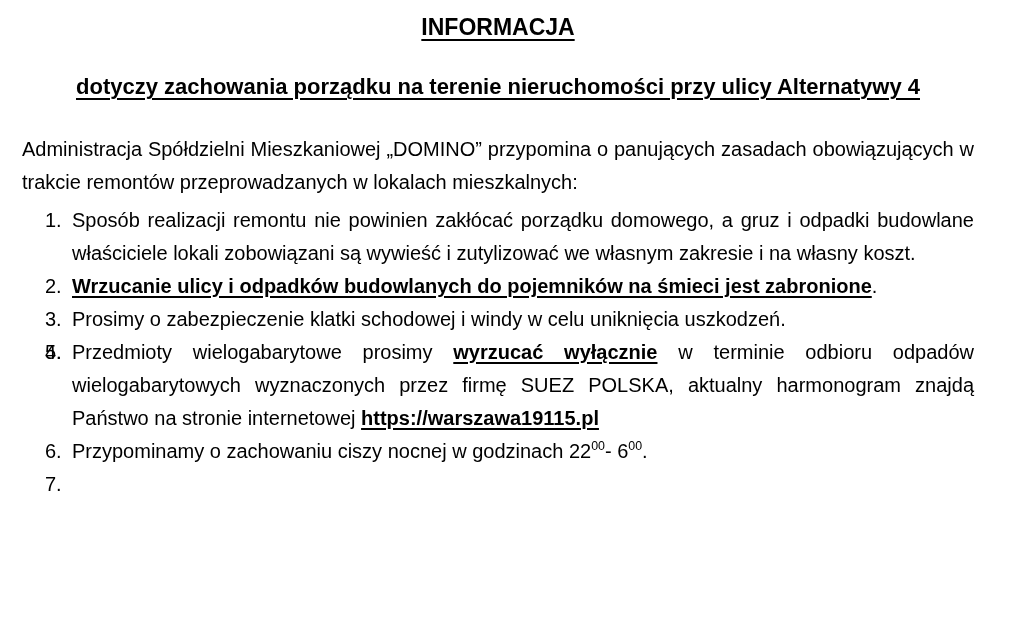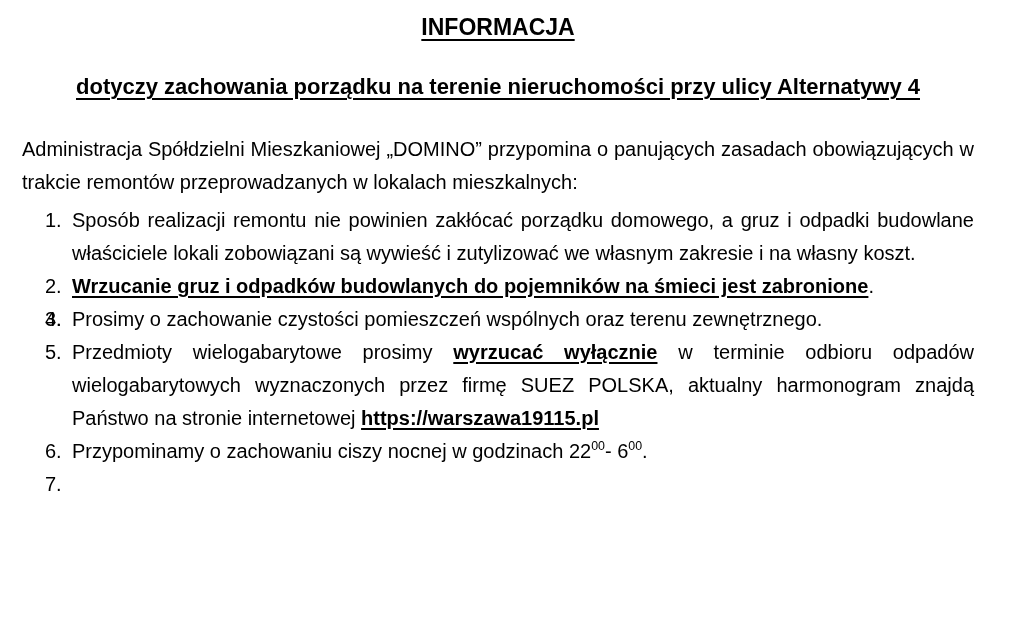--- a/index.html
+++ b/index.html
@@ -74,20 +74,20 @@
 <div class="page">
   <div class="title">
     <span>INFORMACJA</span>
   </div>
   <div class="subtitle">
     <span>dotyczy zachowania porządku na terenie nieruchomości przy ulicy Alternatywy 4</span>
   </div>
   <p class="intro">Administracja Spółdzielni Mieszkaniowej „DOMINO” przypomina o panujących zasadach obowiązujących w trakcie remontów przeprowadzanych w lokalach mieszkalnych:</p>
   <div class="rules">
       <div class="rule"><span class="num">1.</span><span>Sposób realizacji remontu nie powinien zakłócać porządku domowego, a gruz i odpadki budowlane właściciele lokali zobowiązani są wywieść i zutylizować we własnym zakresie i na własny koszt.</span></div>
-      <div class="rule"><span class="num">2.</span><span class="b u">Wrzucanie gruz i odpadków budowlanych do pojemników na śmieci jest zabronione</span><span>.</span></div>
-      <div class="rule"><span class="num">3.</span></div>
-      <div class="rule"><span class="num">4.</span><span>Prosimy o zachowanie czystości pomieszczeń wspólnych oraz terenu zewnętrznego.</span></div>
+      <div class="rule"><span class="num">2.</span><span class="b u">Wrzucanie ulicy i odpadków budowlanych do pojemników na śmieci jest zabronione</span><span>.</span></div>
+      <div class="rule"><span class="num">3.</span><span>Prosimy o zabezpieczenie klatki schodowej i windy w celu uniknięcia uszkodzeń.</span></div>
+      <div class="rule"><span class="num">4.</span></div>
       <div class="rule"><span class="num">5.</span><span>Przedmioty wielogabarytowe prosimy </span><span class="b u">wyrzucać wyłącznie</span><span> w terminie odbioru odpadów wielogabarytowych wyznaczonych przez firmę SUEZ POLSKA, aktualny harmonogram znajdą Państwo na stronie internetowej </span><span class="b u">https://warszawa19115.pl</span></div>
       <div class="rule"><span class="num">6.</span><span>Przypominamy o zachowaniu ciszy nocnej w godzinach 22</span><span class="sup">00</span><span>- 6</span><span class="sup">00</span><span>.</span></div>
       <div class="rule"><span class="num">7.</span></div>
     </div>
 </div>
 
 </body></html>

